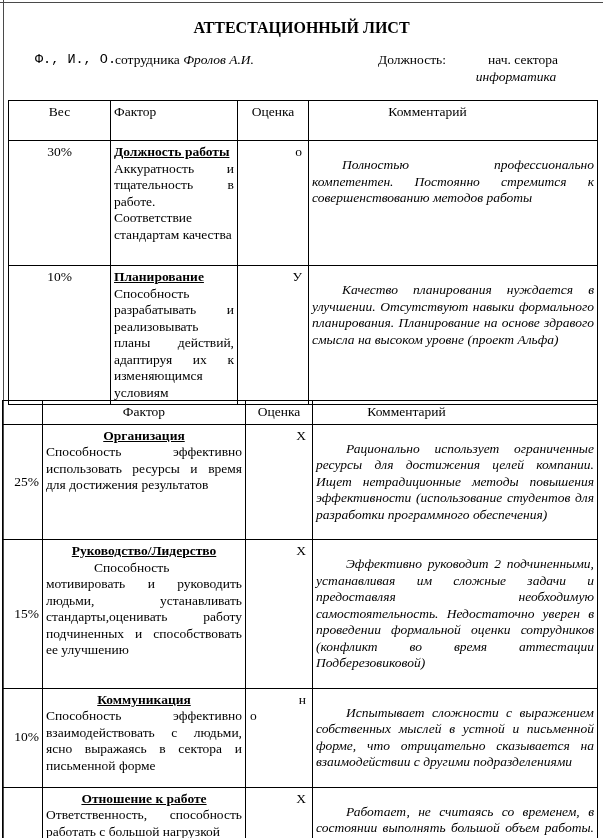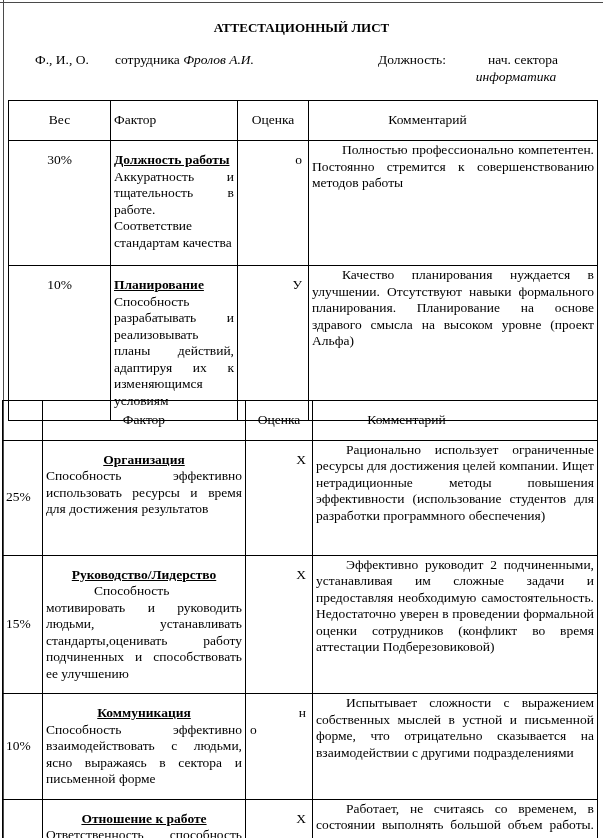--- a/index.html
+++ b/index.html
@@ -3,44 +3,44 @@
 <meta charset="utf-8">
 <style>
   html,body{margin:0;padding:0;background:#fff;}
   .page{
     position:relative;width:603px;height:838px;overflow:hidden;background:#fff;
     font-family:"Liberation Serif","DejaVu Serif",serif;
     font-size:13.5px;line-height:16.5px;color:#000;
   }
   .page-border-left{position:absolute;left:3px;top:0;width:1px;height:838px;background:#4a4a4a;}
   .page-border-top{position:absolute;left:0;top:2px;width:603px;height:1px;background:#4a4a4a;}
-  .doc-title{position:absolute;top:20px;left:0;width:100%;text-align:center;font-weight:bold;font-size:13px;}
+  .doc-title{position:absolute;top:20px;left:0;width:100%;text-align:center;font-weight:bold;font-size:16px;}
   .info-row{position:absolute;top:52px;left:0;width:100%;height:44px;}
-  .fio-label{position:absolute;left:35px;top:0;}
+  .fio-label{position:absolute;left:35px;top:0;font-family:Liberation Mono, monospace;}
   .fio-group{position:absolute;left:115px;top:0;}
   .pos-label{position:absolute;left:378px;top:0;}
   .pos-value{position:absolute;right:10px;top:0;width:140px;text-align:center;}
   .pos-value .line2{font-style:italic;padding-right:14px;}
   .italic{font-style:italic;}
 
   table{border-collapse:collapse;table-layout:fixed;}
-  td,th{border:1px solid #000;vertical-align:top;padding:11px 3px;font-weight:normal;overflow:hidden;}
+  td,th{border:1px solid #000;vertical-align:top;padding:3px 3px;font-weight:normal;overflow:hidden;}
   #table1{position:absolute;top:100px;left:8px;width:589px;}
   #table2{position:absolute;top:400px;left:2px;width:595px;}
 
   th.hdr-c{text-align:center;}
   th.hdr-l{text-align:left;}
   th.hdr-comment1{text-align:center;padding-right:54px;}
   th.hdr-comment2{text-align:center;padding-right:100px;}
 
   td.weight{ text-align:center;}
-  td.weight-mid{text-align:left;vertical-align:middle;}
+  td.weight-mid{text-align:right;vertical-align:middle;}
   td.score{text-align:right;padding-right:6px;}
   td.score .s2{text-align:left;padding-left:1px;}
-  td.comment{text-align:justify;padding:1px 3px;}
+  td.comment{font-style:italic;text-align:justify;padding:16px 3px;}
   td.comment .cp{text-indent:30px;}
   .factor-title{font-weight:bold;text-decoration:underline;}
   .t2 .factor-title{text-align:center;}
   .factor-desc{text-align:justify;}
   .factor-desc.indent48{text-indent:48px;}
   td.total-label{text-align:center;vertical-align:middle;}
 
   tr.h40{height:40px;} tr.h125{height:125px;margin-top:10px;} tr.h135{height:135px;}
   tr.h21{height:21px;} tr.h115{height:115px;} tr.h117{height:117px;}
   tr.h85{height:85px;} tr.h83{height:83px;} tr.h19{height:19px;}

